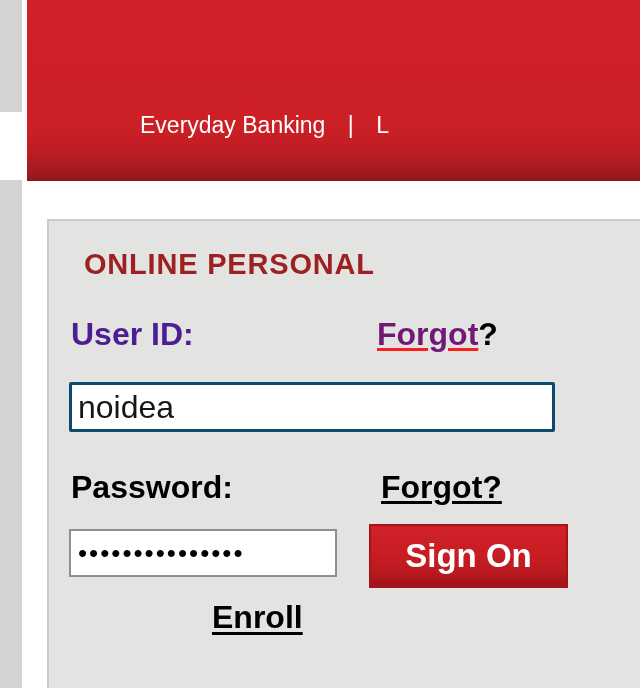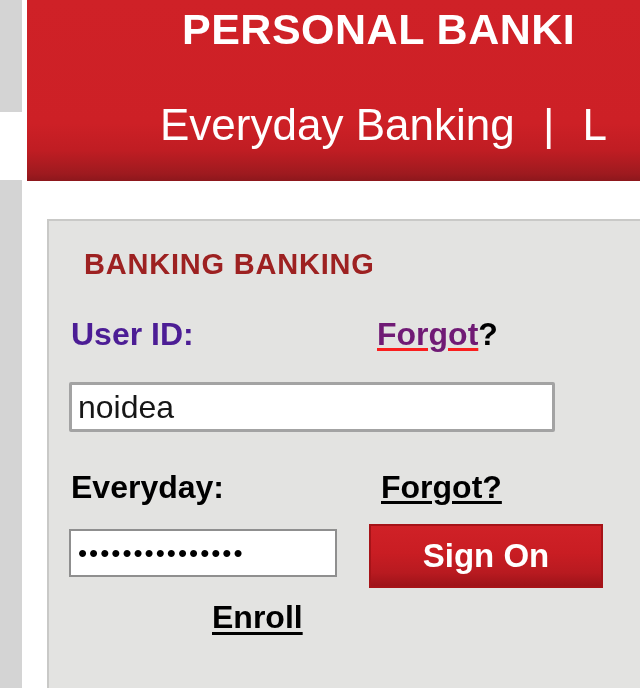--- a/index.html
+++ b/index.html
@@ -77,24 +77,23 @@
     letter-spacing: 0.5px;
     white-space: nowrap;
     line-height: 54px;
   }
   .masthead-nav {
     position: absolute;
     left: 113px;
     top: 105px;
     white-space: nowrap;
     color: #ffffff;
-    font-size: 44px;
+    font-size: 23px;
     font-weight: normal;
     line-height: 40px;
-    margin-left: 20px;
   }
   .masthead-nav .nav-link {
     color: #ffffff;
     text-decoration: none;
     white-space: nowrap;
   }
   .masthead-nav .nav-sep {
     display: inline-block;
     padding: 0 16px;
     color: #ffffff;
@@ -155,21 +154,21 @@
   }
 
   .input-userid {
     position: absolute;
     left: 20px;
     top: 161px;
     width: 486px;
     height: 50px;
     box-sizing: border-box;
     background: #ffffff;
-    border: 3px solid #a3a3a3;
+    border: 3px solid #0c4a6e;
     border-radius: 2px;
     font-family: "Liberation Sans", "DejaVu Sans", sans-serif;
     font-size: 32px;
     color: #161616;
     padding: 0 6px;
     outline: none;
   }
 
   
   .row-password-label {
@@ -208,21 +207,21 @@
     letter-spacing: 2px;
     color: #000000;
     padding: 0 7px;
     outline: none;
   }
 
   .btn-signon {
     position: absolute;
     left: 320px;
     top: 303px;
-    width: 234px;
+    width: 199px;
     height: 64px;
     box-sizing: border-box;
     background: #c4191f;
     background: linear-gradient(to bottom,
                 #d02127 0%,
                 #c91d23 45%,
                 #b81a20 78%,
                 #9e1319 100%);
     border: 2px solid #a61318;
     color: #ffffff;
@@ -251,40 +250,39 @@
 </head>
 <body>
 
 <div id="page">
 
   <div class="left-gutter"></div>
   <div class="left-gutter-white"></div>
   <div class="gutter-gap"></div>
 
   <div class="masthead">
-    <div class="masthead-title">PERSONAL BANKI</div>
 
     <div class="masthead-nav">
       <a href="#" class="nav-link">Everyday Banking</a>
       <span class="nav-sep">|</span>
       <a href="#" class="nav-link">L</a>
     </div>
   </div>
 
   <div class="login-panel">
 
-    <div class="panel-heading">BANKING BANKING</div>
+    <div class="panel-heading">ONLINE PERSONAL</div>
 
     <div class="row-userid-label">User ID:</div>
 
     <a href="#" class="link-forgot-user"><span class="lf-word">Forgot</span><span class="lf-q">?</span></a>
 
     <input class="input-userid" type="text" value="noidea" style="">
 
-    <div class="row-password-label">Everyday:</div>
+    <div class="row-password-label">Password:</div>
 
     <a href="#" class="link-forgot-pass">Forgot?</a>
 
     <input class="input-password" type="text" value="•••••••••••••••" style="">
 
     <button class="btn-signon">Sign On</button>
 
     <a href="#" class="link-enroll">Enroll</a>
 
   </div>

